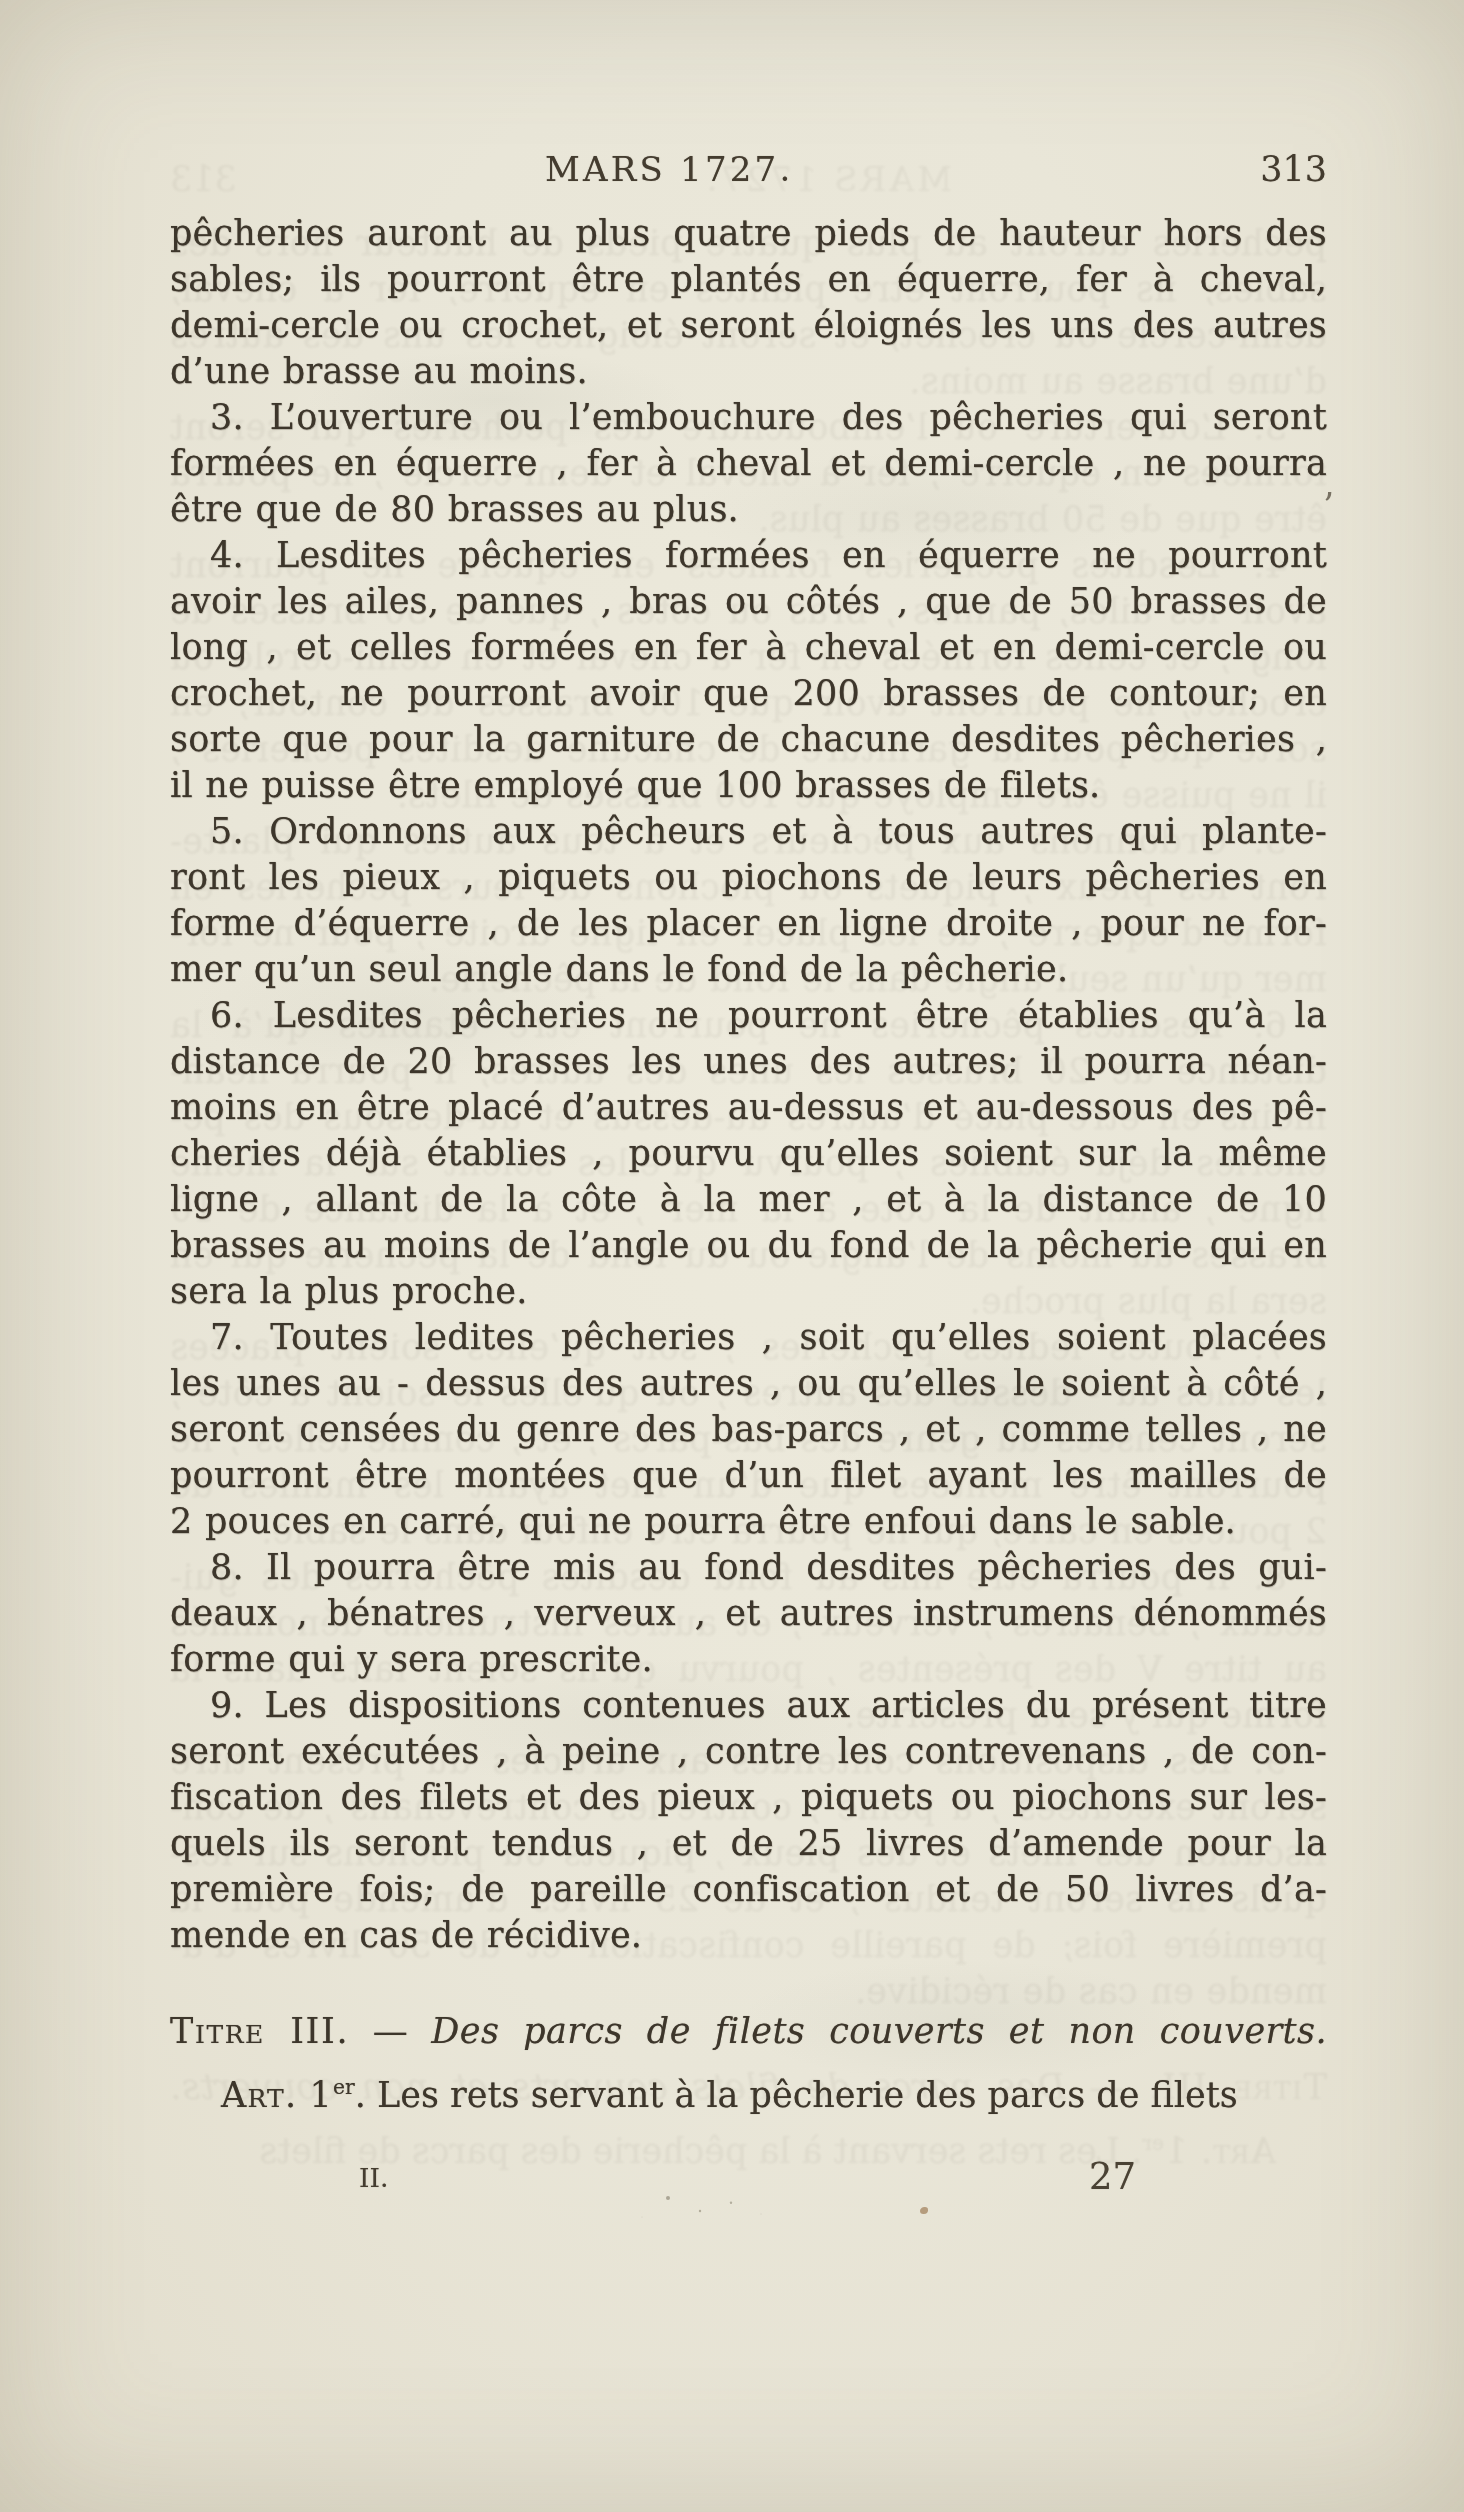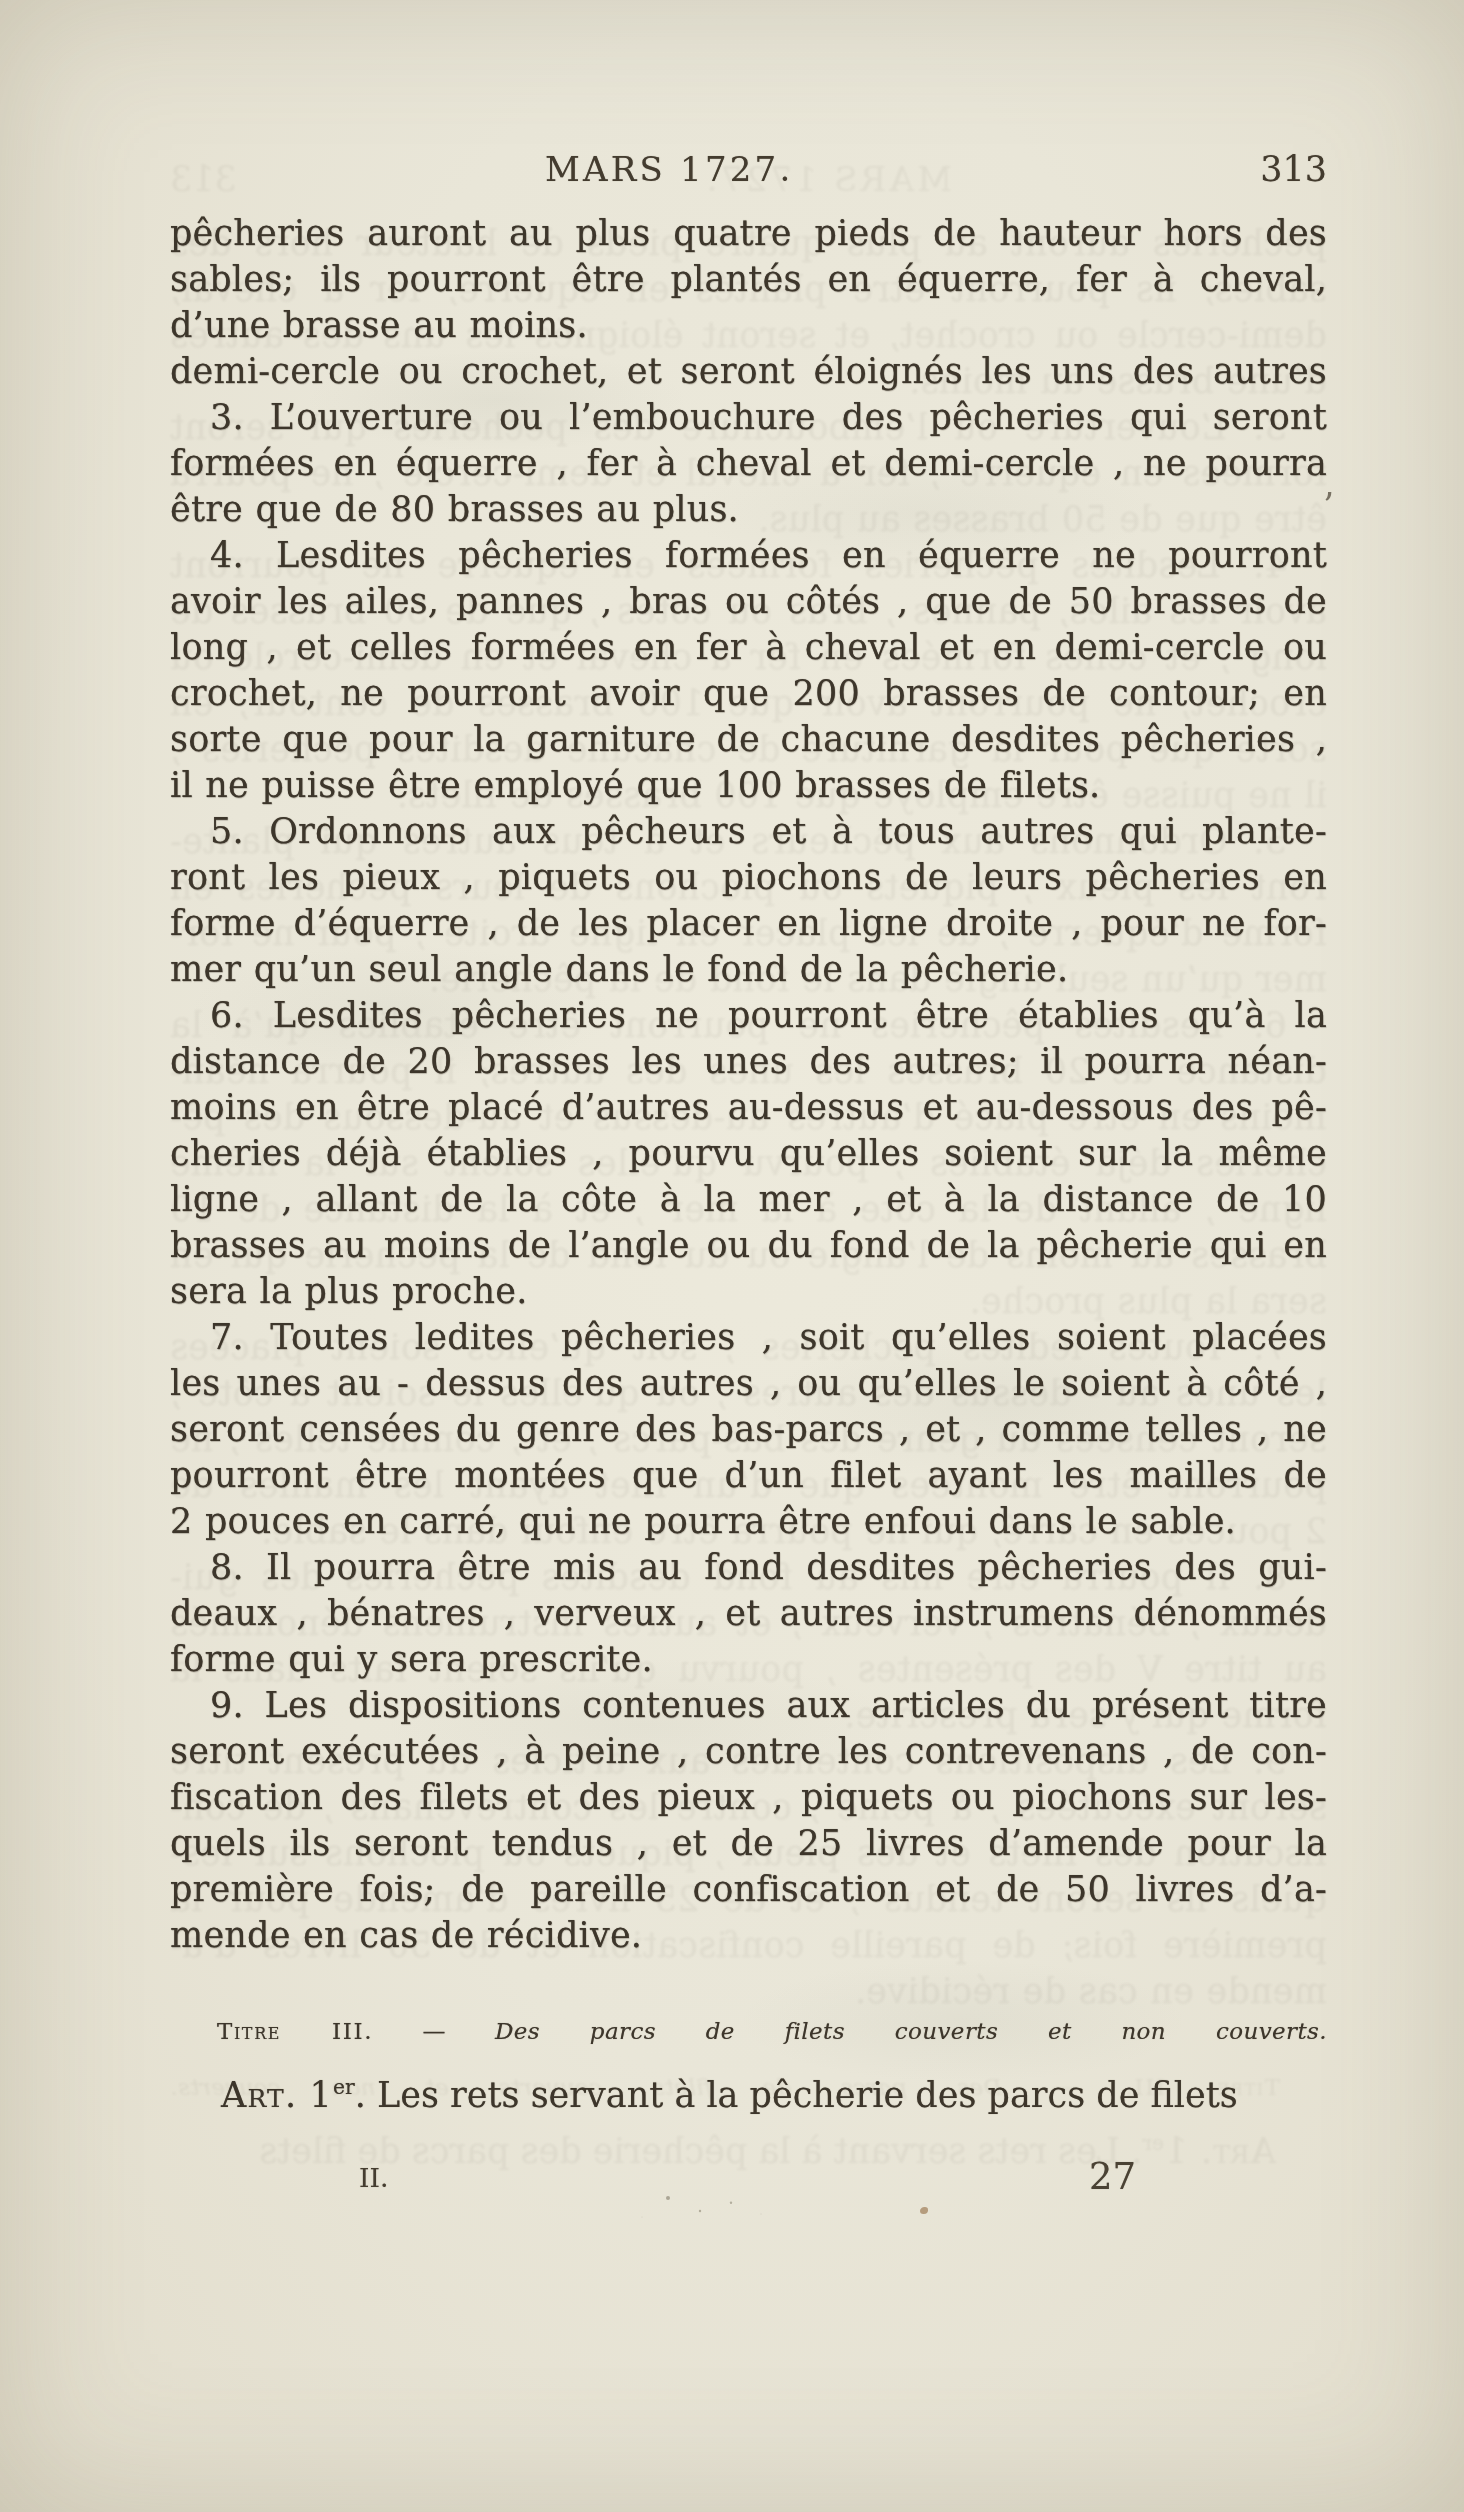--- a/index.html
+++ b/index.html
@@ -54,24 +54,23 @@
     font-size:35px;
     letter-spacing:0.2px;word-spacing:1.2px;
     text-align:justify;text-align-last:justify;
     white-space:nowrap;
     text-shadow:0 0 0.8px rgba(60,52,40,.6),0.5px 0.5px 0.7px rgba(60,52,40,.22);
   }
   .line.indent{text-indent:40px;}
   .line.parend{text-align-last:left;white-space:normal;}
   .section-heading{
     margin-top:50px;height:46px;line-height:46px;
-    font-size:23px;
+    font-size:35px;
     text-align:justify;text-align-last:justify;
     text-shadow:0 0 0.8px rgba(60,52,40,.6);
-    margin-left:47px;
   }
   .section-heading .sc{font-variant:small-caps;letter-spacing:1.6px;}
   .section-heading .ital{font-style:italic;letter-spacing:0.4px;}
   .article-line{
     margin-top:18.4px;height:46px;line-height:46px;
     font-size:35px;text-indent:51px;
     text-shadow:0 0 0.8px rgba(60,52,40,.6);
     white-space:nowrap;
   }
   .article-line .sc{font-variant:small-caps;letter-spacing:1.2px;}
@@ -165,22 +164,22 @@
   </div>
     <div class="text-block" id="text-block">
     <div class="header-row">
       <span class="running-title">MARS 1727.</span>
       <span class="page-number">313</span>
     </div>
 
     <div class="body-text">
         <div class="line">pêcheries auront au plus quatre pieds de hauteur hors des</div>
         <div class="line">sables; ils pourront être plantés en équerre, fer à cheval,</div>
+        <div class="line">demi-cercle ou crochet, et seront éloignés les uns des autres</div>
         <div class="line parend">d’une brasse au moins.</div>
-        <div class="line">demi-cercle ou crochet, et seront éloignés les uns des autres</div>
         <div class="line indent">3. L’ouverture ou l’embouchure des pêcheries qui seront</div>
         <div class="line">formées en équerre , fer à cheval et demi-cercle , ne pourra</div>
         <div class="line parend">être que de 80 brasses au plus.</div>
         <div class="line indent">4. Lesdites pêcheries formées en équerre ne pourront</div>
         <div class="line">avoir les ailes, pannes , bras ou côtés , que de 50 brasses de</div>
         <div class="line">long , et celles formées en fer à cheval et en demi-cercle ou</div>
         <div class="line">crochet, ne pourront avoir que 200 brasses de contour; en</div>
         <div class="line">sorte que pour la garniture de chacune desdites pêcheries ,</div>
         <div class="line parend">il ne puisse être employé que 100 brasses de filets.</div>
         <div class="line indent">5. Ordonnons aux pêcheurs et à tous autres qui plante-</div>

